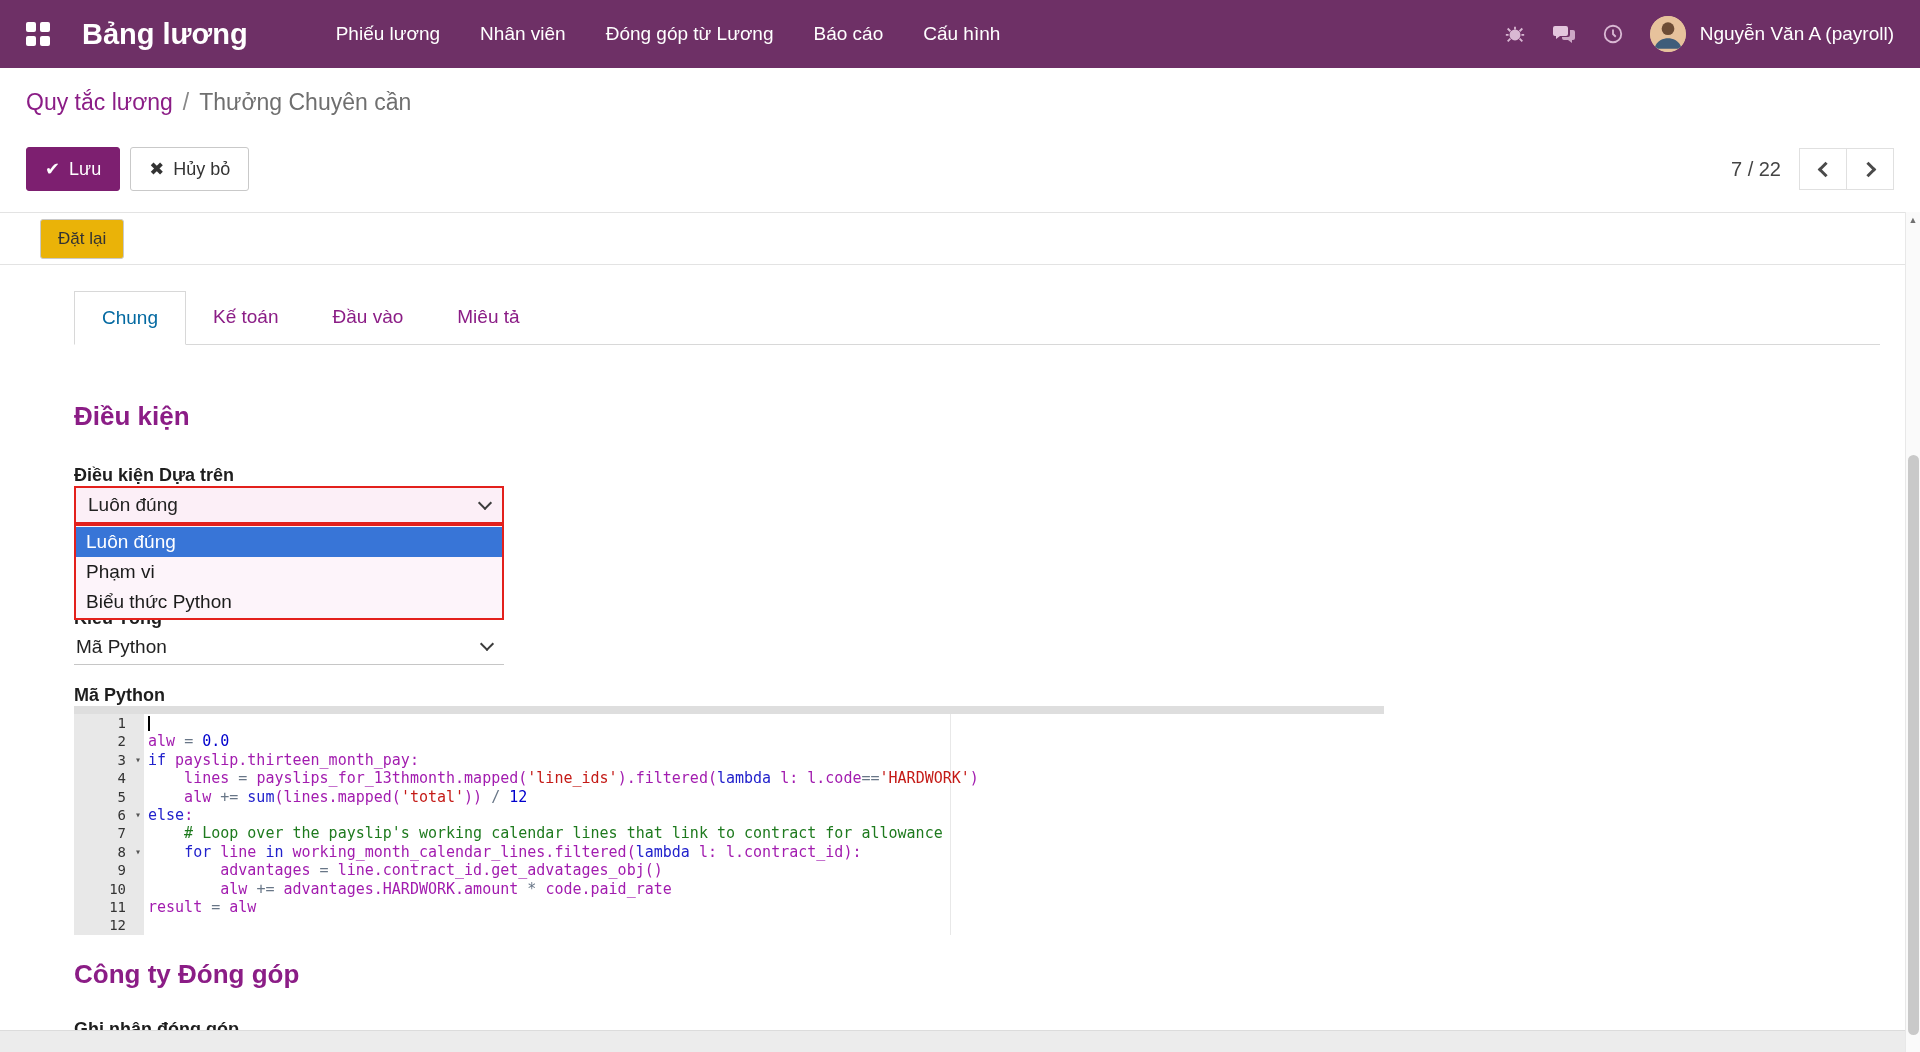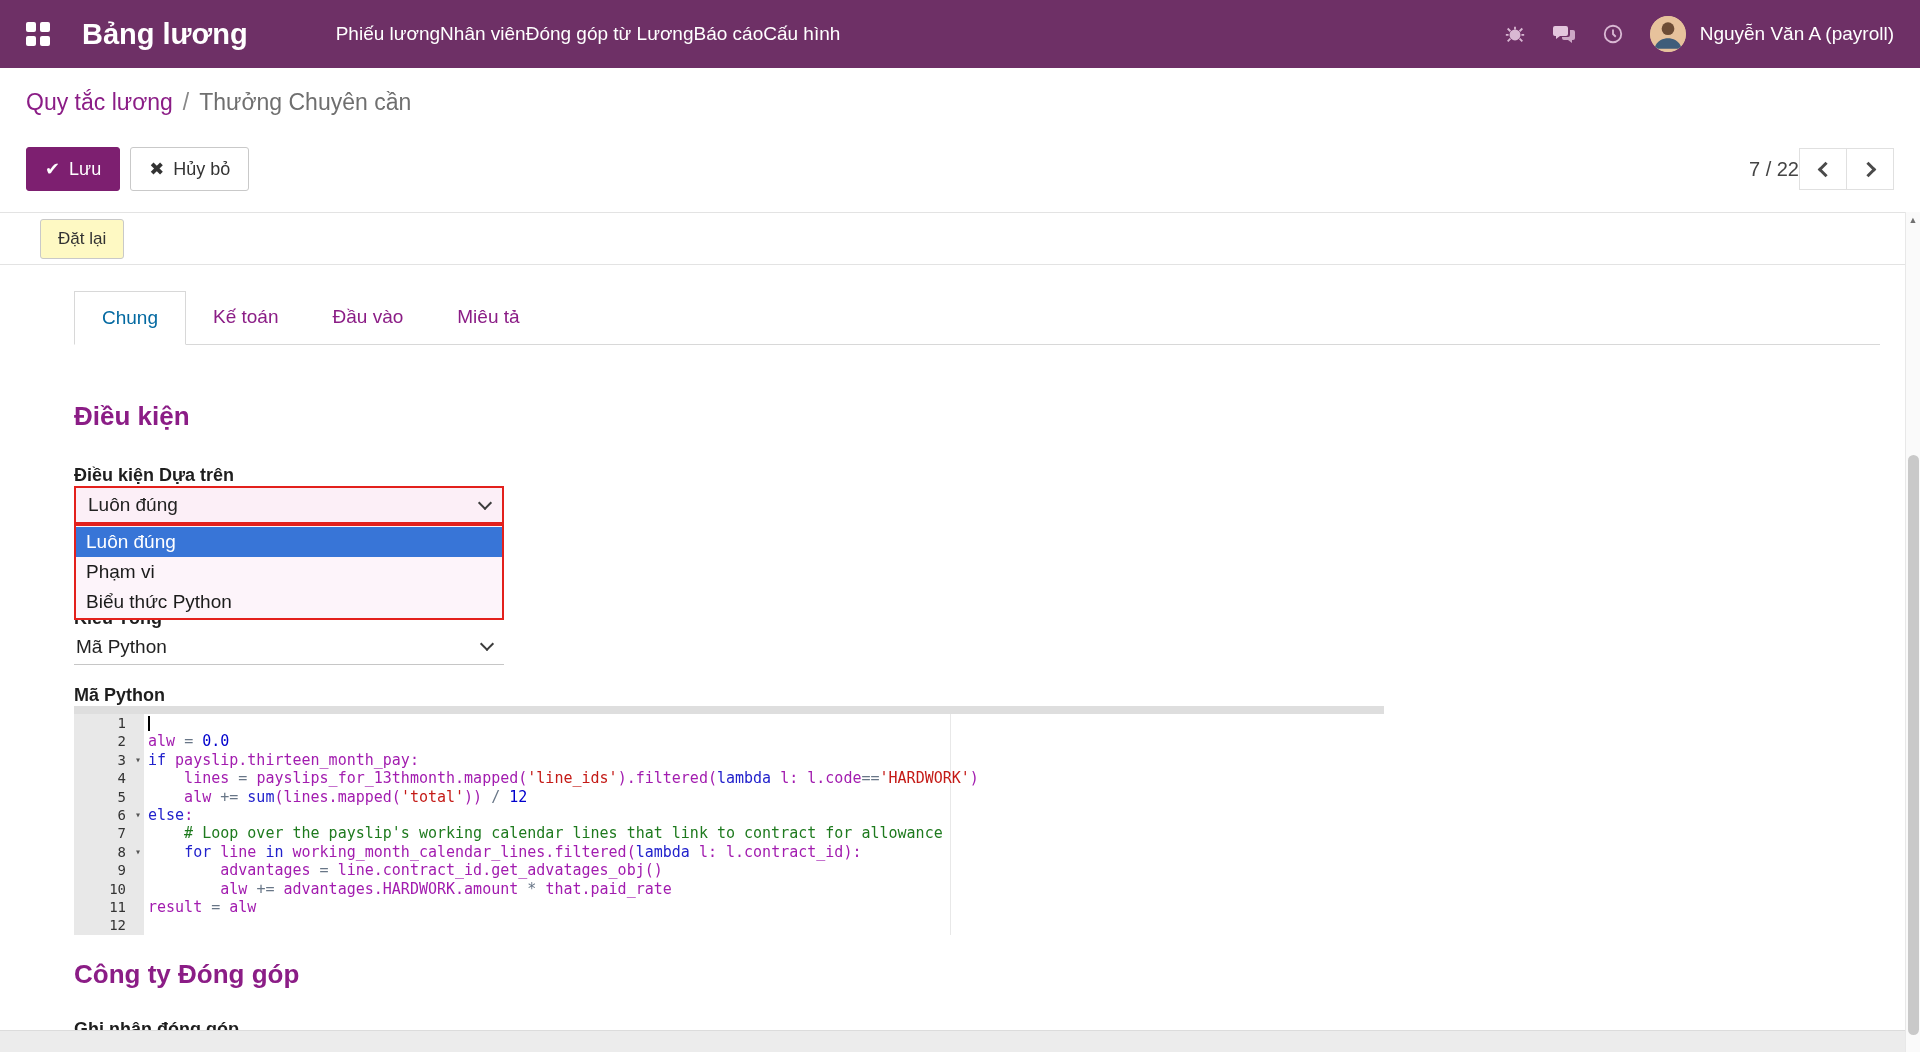--- a/index.html
+++ b/index.html
@@ -4,49 +4,49 @@
 <style>
   * { margin:0; padding:0; box-sizing:border-box; }
   html,body { width:1920px; height:1052px; }
   body { font-family:"Liberation Sans", sans-serif; background:#fff; position:relative; overflow:hidden; color:#222; }
 
   
   .navbar { height:68px; background:#6e3066; display:flex; align-items:center; padding:0 26px; color:#fff; }
   .apps-icon { display:grid; grid-template-columns:repeat(2,10px); grid-auto-rows:10px; gap:4px; margin-right:32px; cursor:pointer; }
   .apps-icon span { background:#fff; border-radius:2px; }
   .app-title { font-size:29px; font-weight:bold; margin-right:88px; }
-  .nav-menu { display:flex; font-size:19px; }
+  .nav-menu { display:flex; gap:40px; font-size:19px; }
   .nav-item { cursor:pointer; padding:6px 0; }
   .nav-right { margin-left:auto; display:flex; align-items:center; gap:26px; }
   .nav-icon { display:inline-flex; cursor:pointer; }
   .avatar { width:36px; height:36px; border-radius:50%; overflow:hidden; display:inline-block; background:#e7c29c; }
   .user-name { font-size:19px; margin-left:-12px; }
 
   
   .breadcrumb-row { height:68px; display:flex; align-items:center; padding:0 26px; font-size:23px; background:#fff; }
   .bc-link { color:#8b1d86; cursor:pointer; }
   .bc-sep { color:#888; margin:0 10px; }
   .bc-current { color:#6f6f6f; }
 
   
   .control-row { height:77px; display:flex; align-items:center; padding:0 26px 10px 26px; border-bottom:1px solid #e3e3e3; }
   .btn-save { display:inline-flex; align-items:center; gap:9px; background:#7d1f70; color:#fff; border:1px solid #7d1f70; font-size:18px; padding:10px 18px; border-radius:3px; cursor:pointer; font-family:inherit; }
   .btn-discard { display:inline-flex; align-items:center; gap:9px; background:#fff; color:#333; border:1px solid #c9c9c9; font-size:18px; padding:10px 18px; border-radius:3px; margin-left:10px; cursor:pointer; font-family:inherit; }
-  .pager { margin-left:auto; display:flex; align-items:center; }
+  .pager { margin-left:auto; display:flex; align-items:center; gap:18px; }
   .pager-value { font-size:20px; color:#444; }
   .pager-btns { display:flex; }
   .pager-btn { width:48px; height:42px; background:#fff; border:1px solid #e0e0e0; cursor:pointer; display:flex; align-items:center; justify-content:center; }
   .pager-btn + .pager-btn { margin-left:-1px; }
   .chev { display:inline-block; width:11px; height:11px; border-right:3px solid #4a4a4a; border-bottom:3px solid #4a4a4a; }
   .chev-left { transform:rotate(135deg); margin-left:4px; }
   .chev-right { transform:rotate(-45deg); margin-right:4px; }
 
   
   .buttonbox-row { height:52px; display:flex; align-items:center; padding-left:40px; border-bottom:1px solid #e3e3e3; }
-  .btn-reset { background:#fef9c3; border:1px solid #c9c9c9; font-size:17px; padding:9px 17px; border-radius:3px; color:#333; cursor:pointer; font-family:inherit; }
+  .btn-reset { background:#eab308; border:1px solid #c9c9c9; font-size:17px; padding:9px 17px; border-radius:3px; color:#333; cursor:pointer; font-family:inherit; }
 
   
   .sheet { padding:26px 40px 0 74px; background:#fff; }
   .tabs { display:flex; border-bottom:1px solid #d8d8d8; }
   .tab { font-size:19px; padding:15px 27px; color:#8b1d86; cursor:pointer; }
   .tab.active { color:#0369a1; background:#fff; border:1px solid #d8d8d8; border-bottom:1px solid #fff; margin-bottom:-1px; }
   h2 { font-size:26px; line-height:30px; font-weight:bold; color:#8b1d86; margin:56px 0 26px 0; }
   h2.h2-comp { margin:40px 0 6px 0; }
   h2.h2-contrib { margin:24px 0 22px 0; }
   .field-row { display:flex; align-items:flex-start;flex-direction:column; }
@@ -231,21 +231,21 @@
             <div>
                 <div class="code-line"><span class="cursor"></span></div>
                 <div class="code-line"><span class="tok-d">alw </span><span class="tok-o">= </span><span class="tok-num">0.0</span></div>
                 <div class="code-line"><span class="tok-k">if </span><span class="tok-d">payslip.thirteen_month_pay:</span></div>
                 <div class="code-line"><span class="tok-d">    lines </span><span class="tok-o">= </span><span class="tok-d">payslips_for_13thmonth.mapped(</span><span class="tok-s">'line_ids'</span><span class="tok-d">).filtered(</span><span class="tok-k">lambda</span><span class="tok-d"> l: l.code</span><span class="tok-o">==</span><span class="tok-s">'HARDWORK'</span><span class="tok-d">)</span></div>
                 <div class="code-line"><span class="tok-d">    alw </span><span class="tok-o">+= </span><span class="tok-k">sum</span><span class="tok-d">(lines.mapped(</span><span class="tok-s">'total'</span><span class="tok-d">)) </span><span class="tok-o">/ </span><span class="tok-num">12</span></div>
                 <div class="code-line"><span class="tok-k">else</span><span class="tok-d">:</span></div>
                 <div class="code-line"><span class="tok-c">    # Loop over the payslip's working calendar lines that link to contract for allowance</span></div>
                 <div class="code-line"><span class="tok-d">    </span><span class="tok-k">for </span><span class="tok-d">line </span><span class="tok-k">in </span><span class="tok-d">working_month_calendar_lines.filtered(</span><span class="tok-k">lambda</span><span class="tok-d"> l: l.contract_id):</span></div>
                 <div class="code-line"><span class="tok-d">        advantages </span><span class="tok-o">= </span><span class="tok-d">line.contract_id.get_advatages_obj()</span></div>
-                <div class="code-line"><span class="tok-d">        alw </span><span class="tok-o">+= </span><span class="tok-d">advantages.HARDWORK.amount </span><span class="tok-o">* </span><span class="tok-d">that.paid_rate</span></div>
+                <div class="code-line"><span class="tok-d">        alw </span><span class="tok-o">+= </span><span class="tok-d">advantages.HARDWORK.amount </span><span class="tok-o">* </span><span class="tok-d">code.paid_rate</span></div>
                 <div class="code-line"><span class="tok-d">result </span><span class="tok-o">= </span><span class="tok-d">alw</span></div>
                 <div class="code-line"></div>
               </div>
           </div>
         </div>
       </div>
     </div>
 
     <h2 class="h2-contrib">Công ty Đóng góp</h2>
     <div class="field-row">

